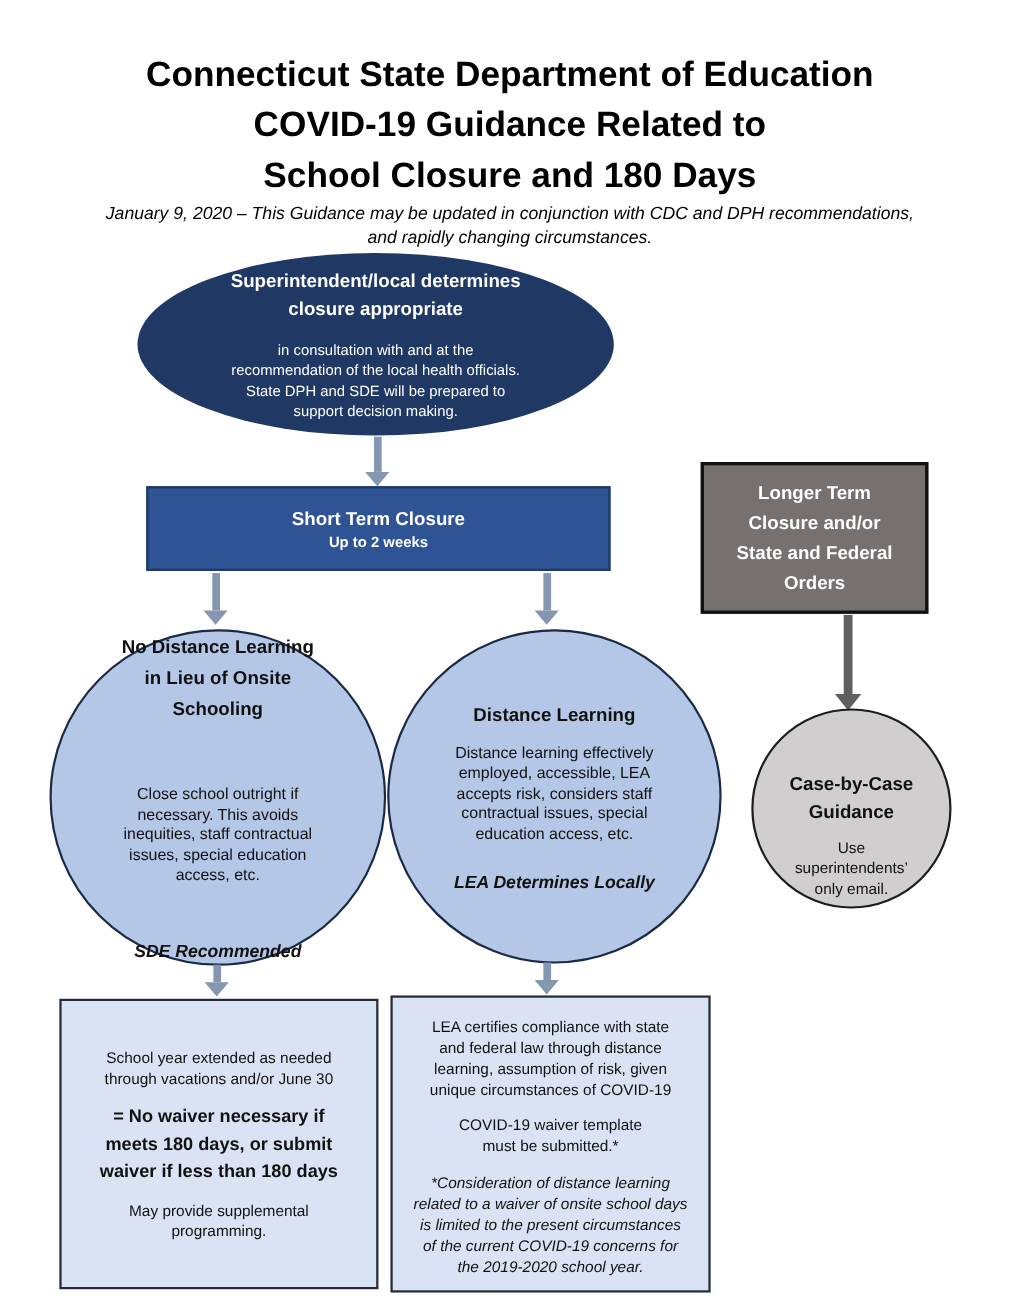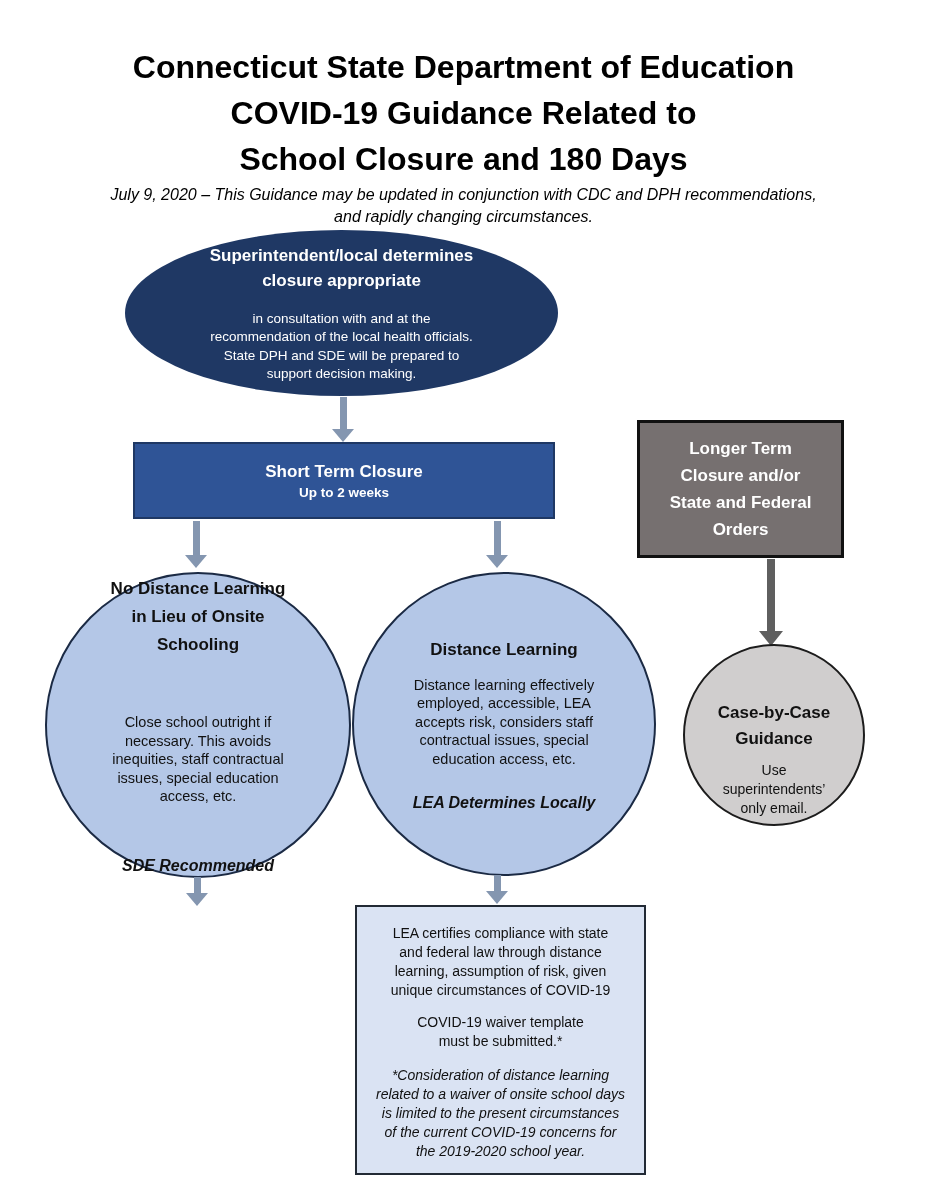--- a/index.html
+++ b/index.html
@@ -85,21 +85,21 @@
   .a6{left:757px;top:559px;height:87px;}
 </style>
 </head>
 <body>
 
 <div class="page">
 
   <div class="title t">Connecticut State Department of Education
 COVID-19 Guidance Related to
 School Closure and 180 Days</div>
-  <div class="subtitle t">July 9, 2020 – This Guidance may be updated in conjunction with CDC and DPH recommendations,
+  <div class="subtitle t">January 9, 2020 – This Guidance may be updated in conjunction with CDC and DPH recommendations,
 and rapidly changing circumstances.</div>
 
   <div class="shape ellipse">
     <div class="h t">Superintendent/local determines
 closure appropriate</div>
     <div class="b t">in consultation with and at the
 recommendation of the local health officials.
 State DPH and SDE will be prepared to
 support decision making.</div>
   </div>
@@ -169,20 +169,29 @@
   <div class="arrow a4">
     <div class="stem"></div>
     <div class="head"></div>
   </div>
 
   <div class="arrow a5">
     <div class="stem"></div>
     <div class="head"></div>
   </div>
 
+  <div class="shape outcome outcome-left">
+    <div class="p t">School year extended as needed
+through vacations and/or June 30</div>
+    <div class="e t">= No waiver necessary if
+meets 180 days, or submit
+waiver if less than 180 days</div>
+    <div class="p p2 t">May provide supplemental
+programming.</div>
+  </div>
 
   <div class="shape outcome outcome-right">
     <div class="p t">LEA certifies compliance with state
 and federal law through distance
 learning, assumption of risk, given
 unique circumstances of COVID-19</div>
     <div class="p p2 t">COVID-19 waiver template
 must be submitted.*</div>
     <div class="fn t">*Consideration of distance learning
 related to a waiver of onsite school days

